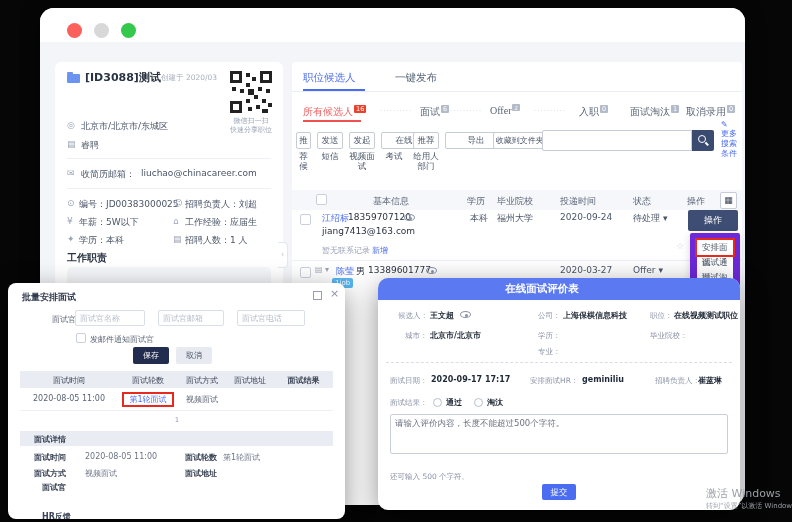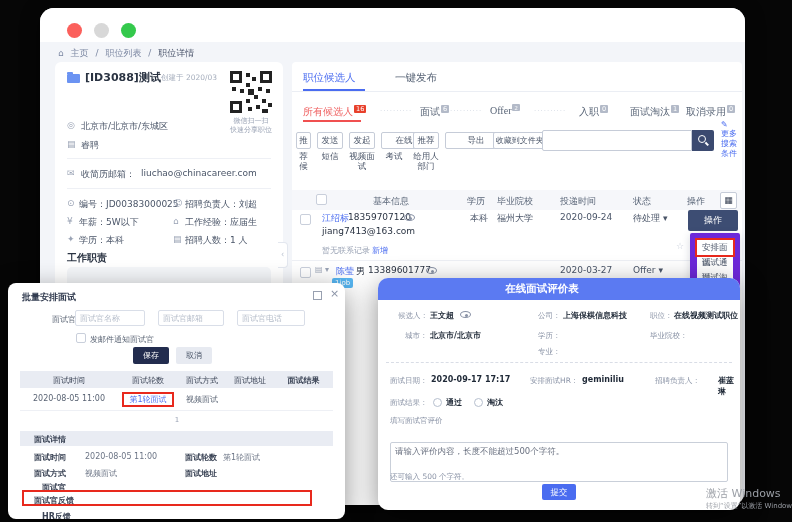--- a/index.html
+++ b/index.html
@@ -112,21 +112,21 @@
 
 #eval-dialog { position:absolute; left:378px; top:278px; width:362px; height:232px; background:#fff;
   border-radius:10px; box-shadow:0 8px 28px rgba(0,0,0,.45); overflow:hidden; z-index:30; }
 #ev-header { position:absolute; left:0; top:0; width:362px; height:22px; background:#5b7af2; }
 #ev-title { position:absolute; left:0; top:4px; width:328px; text-align:center; font-size:10.5px;
   font-weight:bold; color:#fff; }
 .ev-l { position:absolute; font-size:7.5px; color:#8a93a6; }
 .ev-v { position:absolute; font-size:8px; font-weight:bold; color:#1f2937; }
 #ev-dash { position:absolute; left:8px; top:84px; width:346px; border-top:1px dashed #d9dde6; }
 .radio { position:absolute; width:9px; height:9px; border:1px solid #b6bfce; border-radius:50%; background:#fff; }
-#ev-textarea { position:absolute; left:12px; top:164px; width:338px; height:40px; border:1px solid #c9cfd9;
+#ev-textarea { position:absolute; left:12px; top:136px; width:338px; height:40px; border:1px solid #c9cfd9;
   border-radius:2px; font-size:8.5px; color:#4a5568; padding:3px 4px; resize:none;
   font-family:"DejaVu Sans", sans-serif; }
 #ev-textarea::placeholder { color:#6a7180; }
 #ev-remaining { position:absolute; left:12px; top:194px; font-size:7.5px; color:#8a93a6; }
 #ev-submit { position:absolute; left:164px; top:206px; width:34px; height:16px; background:#4a6cf0; color:#fff;
   font-size:8.5px; text-align:center; line-height:16px; border-radius:2px; }
 
 
 #watermark { position:absolute; left:706px; top:486px; z-index:50; color:#9b9fa6; }
 #wm1 { font-size:11px; }
@@ -137,28 +137,20 @@
 
 <div id="canvas">
 
   <div id="window">
     <div id="topbar">
       <span class="dot" style="left:27px;background:#fb605c;"></span>
       <span class="dot" style="left:54px;background:#d8d8d8;"></span>
       <span class="dot" style="left:81px;background:#34c94c;"></span>
     </div>
 
-    <div id="breadcrumb">
-      <span>⌂</span>
-      <span>主页</span>
-      <span>/</span>
-      <span>职位列表</span>
-      <span>/</span>
-      <span class="cur">职位详情</span>
-    </div>
 
     <div id="job-card">
       <span class="folder-icon">
           <span class="folder-tab"></span>
         </span>
       <div id="job-title">[ID3088]测试</div>
       <div id="job-created">创建于 2020/03</div>
 
       <svg class="abs" style="left:173px;top:7px;" width="46" height="46" viewBox="0 0 46 46">
         <rect width="46" height="46" fill="#fff"></rect>
@@ -361,23 +353,20 @@
     <span class="sd-dv" style="left:77px;top:169px;">2020-08-05 11:00</span>
     <span class="sd-dl" style="left:177px;top:169px;">面试轮数</span>
     <span class="sd-dv" style="left:215px;top:169px;">第1轮面试</span>
 
     <span class="sd-dl" style="left:26px;top:185px;">面试方式</span>
     <span class="sd-dv" style="left:77px;top:185px;">视频面试</span>
     <span class="sd-dl" style="left:177px;top:185px;">面试地址</span>
 
     <span class="sd-dl" style="left:34px;top:199px;">面试官</span>
 
-    <div id="sd-feedback-box">
-      <span class="sd-dl" style="left:10px;top:3px;">面试官反馈</span>
-    </div>
     <span class="sd-dl" style="left:34px;top:228px;">HR反馈</span>
   </div>
 
   <div id="eval-dialog">
     <div id="ev-header"></div>
     <div id="ev-title">在线面试评价表</div>
 
     <span class="ev-l" style="left:20px;top:33px;">候选人：</span>
     <span class="ev-v" style="left:52px;top:32px;">王文超</span>
     <span class="eye" style="position:absolute;left:82px;top:33px;">
@@ -394,21 +383,21 @@
     <span class="ev-l" style="left:272px;top:53px;">毕业院校：</span>
     <span class="ev-l" style="left:160px;top:69px;">专业：</span>
 
     <div id="ev-dash"></div>
 
     <span class="ev-l" style="left:12px;top:98px;">面试日期：</span>
     <span class="ev-v" style="left:53px;top:97px;">2020-09-17 17:17</span>
     <span class="ev-l" style="left:152px;top:98px;">安排面试HR：</span>
     <span class="ev-v" style="left:204px;top:97px;">geminiliu</span>
     <span class="ev-l" style="left:277px;top:98px;">招聘负责人：</span>
-    <span class="ev-v" style="left:320px;top:97px;margin-left:20px;">崔蓝琳</span>
+    <span class="ev-v" style="left:320px;top:97px;">崔蓝琳</span>
 
     <span class="ev-l" style="left:12px;top:120px;">面试结果：</span>
     <span class="radio" style="left:55px;top:120px;"></span>
     <span class="ev-v" style="left:68px;top:119px;">通过</span>
     <span class="radio" style="left:96px;top:120px;"></span>
     <span class="ev-v" style="left:109px;top:119px;">淘汰</span>
 
     <span class="ev-l" style="left:12px;top:138px;">填写面试官评价</span>
     <textarea id="ev-textarea" placeholder="请输入评价内容，长度不能超过500个字符。" style=""></textarea>
     <div id="ev-remaining">还可输入 500 个字符。</div>

